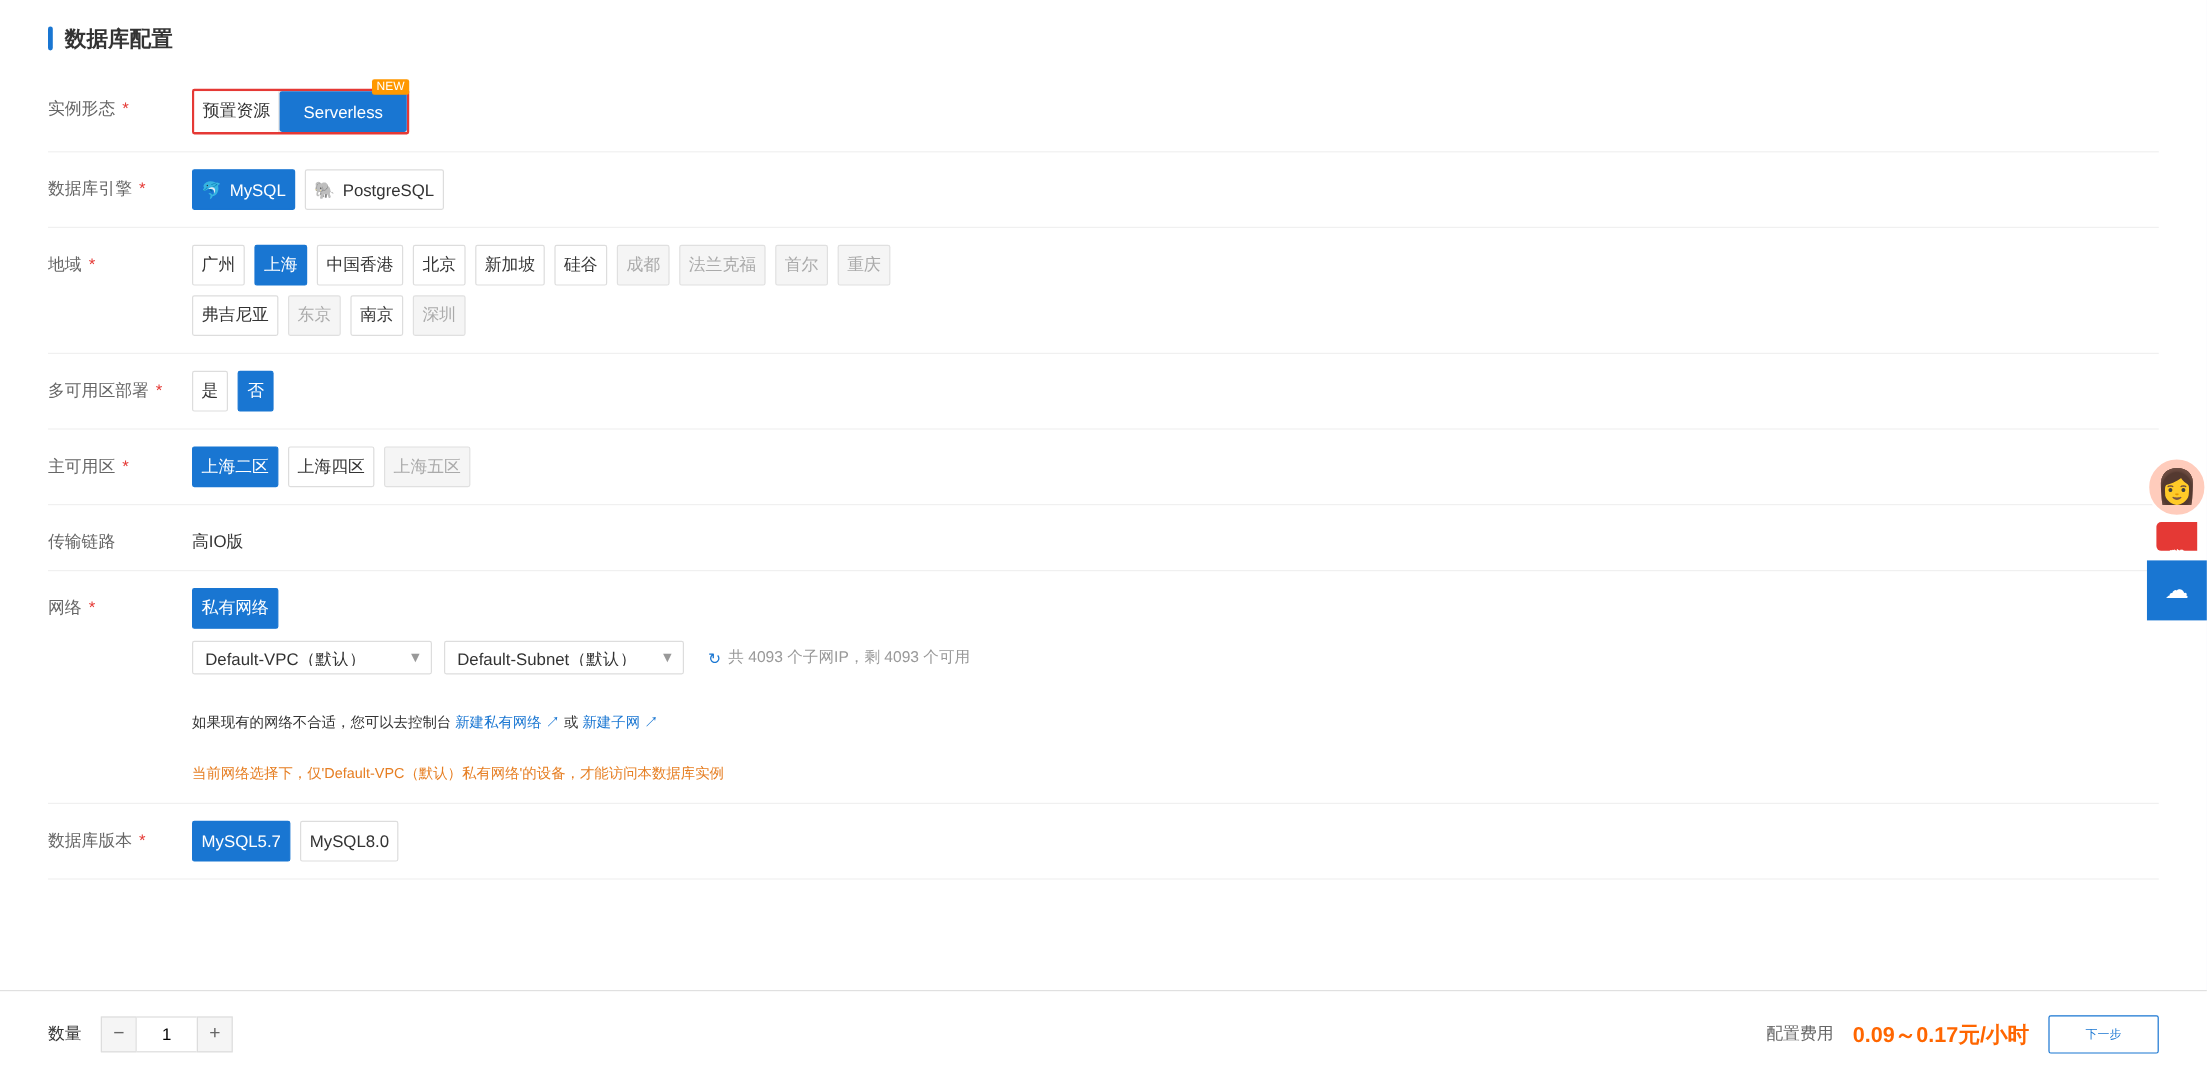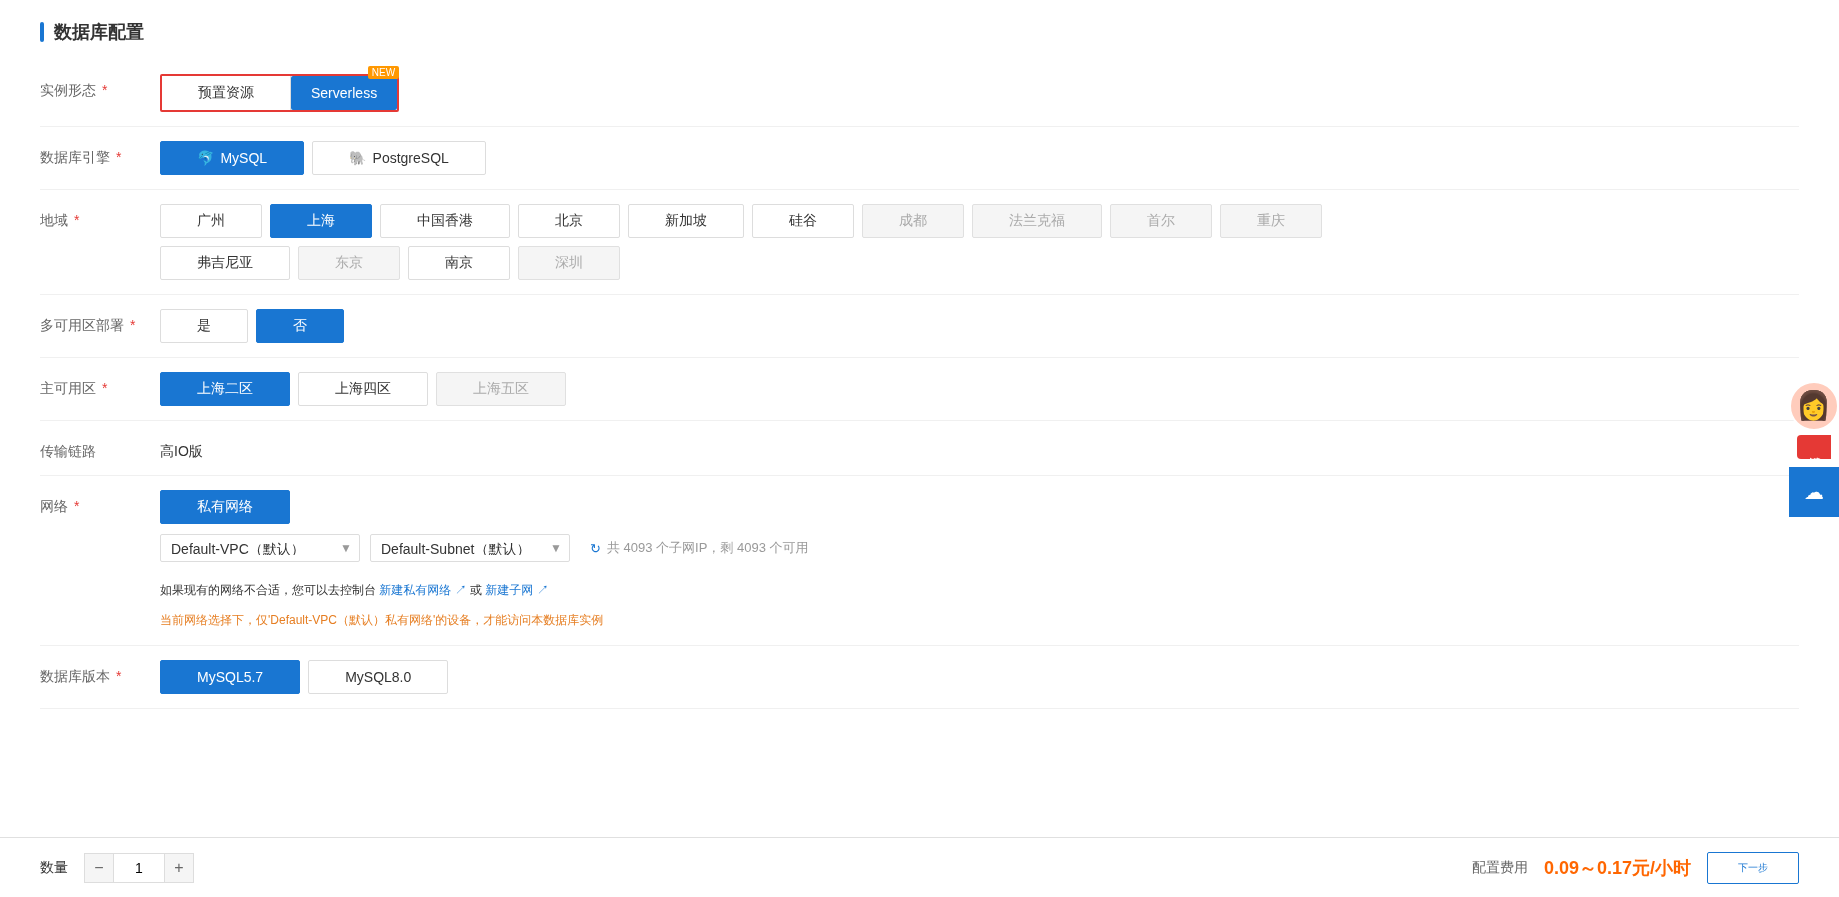--- a/index.html
+++ b/index.html
@@ -55,21 +55,21 @@
       margin-left: 2px;
     }
     .form-content {
       flex: 1;
       display: flex;
       flex-wrap: wrap;
       gap: 8px;
       align-items: flex-start;
     }
     .btn {
-      padding: 6px 36px;
+      padding: 6px 7px;
       border: 1px solid #ddd;
       background: #fff;
       color: #333;
       border-radius: 2px;
       cursor: pointer;
       font-size: 14px;
       height: 34px;
       display: flex;
       align-items: center;
       gap: 6px;
@@ -148,21 +148,21 @@
       margin-left: 10px;
     }
     .network-row {
       display: flex;
       align-items: center;
       gap: 10px;
       flex-wrap: wrap;
     }
     .warning-text {
       font-size: 12px;
-      margin-top: 8px;
+      margin-top: 20px;
       line-height: 1.8;
     }
     .warning-text a {
       color: #1976d2;
       text-decoration: none;
     }
     .orange-text {
       color: #e67e22;
       text-align: right;
     }
@@ -170,21 +170,21 @@
       display: flex;
       flex-direction: column;
     }
     .bottom-bar {
       position: fixed;
       bottom: 0;
       left: 0;
       right: 0;
       background: #fff;
       border-top: 1px solid #e0e0e0;
-      height: 60px;
+      height: 72px;
       display: flex;
       align-items: center;
       justify-content: space-between;
       padding: 0 40px;
       z-index: 100;
     }
     .quantity-control {
       display: flex;
       align-items: center;
       gap: 0;

